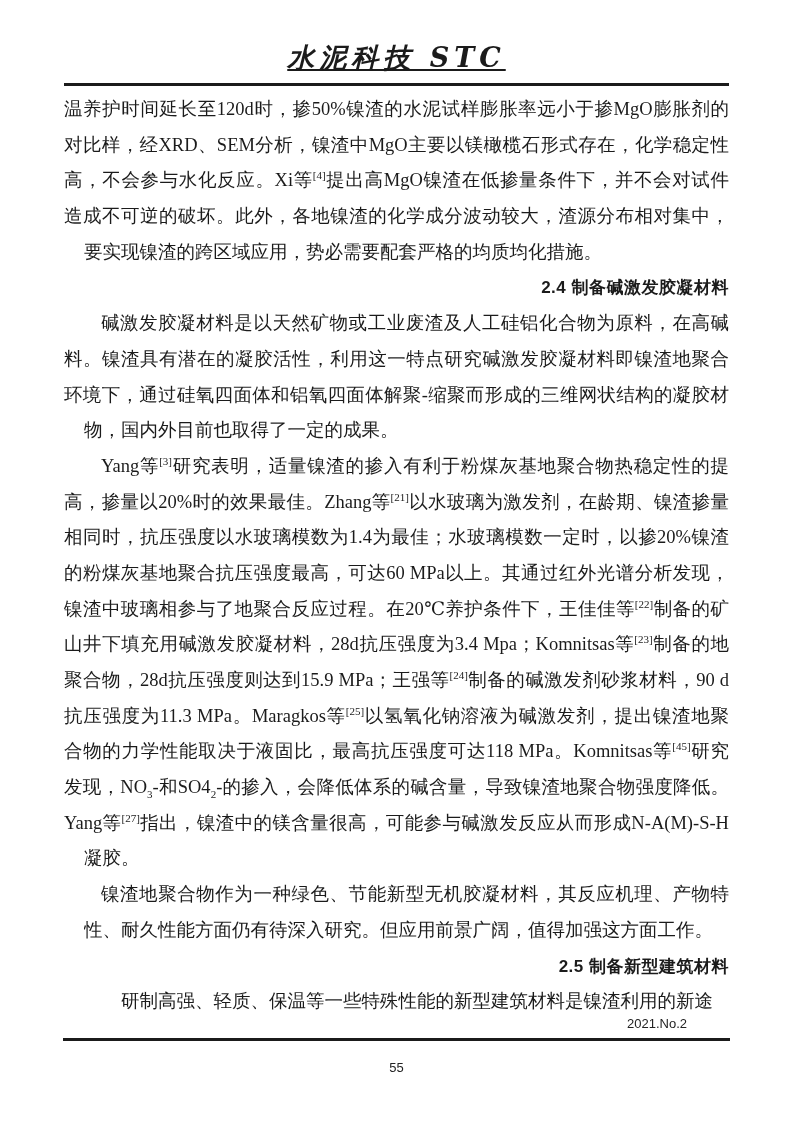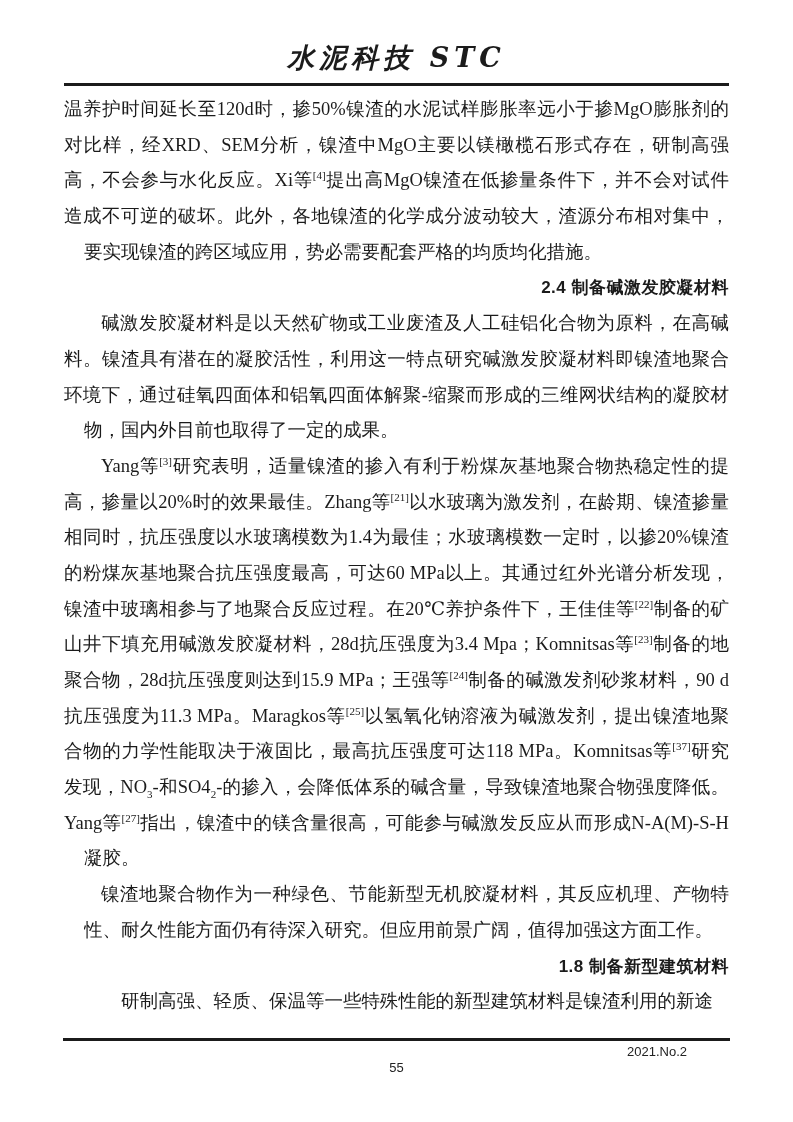--- a/index.html
+++ b/index.html
@@ -21,20 +21,21 @@
     top: 40px;
     left: 64px;
     width: 665px;
     text-align: center;
     font-size: 27px;
     font-style: italic;
     font-weight: 600;
     letter-spacing: 5px;
     font-family: "DejaVu Serif", "Liberation Serif", serif;
     white-space: nowrap;
+    text-decoration: underline;
   }
   .header-rule {
     position: absolute;
     top: 83px;
     left: 64px;
     width: 665px;
     height: 2.5px;
     background: #1b1b1b;
   }
   .body-text {
@@ -92,62 +93,62 @@
     left: 0;
     width: 793px;
     text-align: center;
     font-family: "Liberation Sans", "DejaVu Sans", sans-serif;
     font-size: 13px;
     color: #222222;
     margin-top: 16px;
   }
   .footer-issue {
     position: absolute;
-    top: 1044px;
+    top: 1016px;
     right: 106px;
     font-family: "Liberation Sans", "DejaVu Sans", sans-serif;
     font-size: 13px;
     color: #222222;
   }
 </style>
 </head>
 <body>
 
 <div class="page">
 
   <div class="journal-title">水泥科技 STC</div>
 
   <div class="header-rule"></div>
 
   <div class="body-text">
       <div class="line">温养护时间延长至120d时，掺50%镍渣的水泥试样膨胀率远小于掺MgO膨胀剂的</div>
-      <div class="line">对比样，经XRD、SEM分析，镍渣中MgO主要以镁橄榄石形式存在，研制高强</div>
+      <div class="line">对比样，经XRD、SEM分析，镍渣中MgO主要以镁橄榄石形式存在，化学稳定性</div>
       <div class="line">高，不会参与水化反应。Xi等<sup class="cite">[4]</sup>提出高MgO镍渣在低掺量条件下，并不会对试件</div>
       <div class="line">造成不可逆的破坏。此外，各地镍渣的化学成分波动较大，渣源分布相对集中，</div>
       <div class="line last">要实现镍渣的跨区域应用，势必需要配套严格的均质均化措施。</div>
       <div class="heading">2.4 制备碱激发胶凝材料</div>
       <div class="line indent">碱激发胶凝材料是以天然矿物或工业废渣及人工硅铝化合物为原料，在高碱</div>
       <div class="line">料。镍渣具有潜在的凝胶活性，利用这一特点研究碱激发胶凝材料即镍渣地聚合</div>
       <div class="line">环境下，通过硅氧四面体和铝氧四面体解聚-缩聚而形成的三维网状结构的凝胶材</div>
       <div class="line last">物，国内外目前也取得了一定的成果。</div>
       <div class="line indent">Yang等<sup class="cite">[3]</sup>研究表明，适量镍渣的掺入有利于粉煤灰基地聚合物热稳定性的提</div>
       <div class="line">高，掺量以20%时的效果最佳。Zhang等<sup class="cite">[21]</sup>以水玻璃为激发剂，在龄期、镍渣掺量</div>
       <div class="line">相同时，抗压强度以水玻璃模数为1.4为最佳；水玻璃模数一定时，以掺20%镍渣</div>
       <div class="line">的粉煤灰基地聚合抗压强度最高，可达60 MPa以上。其通过红外光谱分析发现，</div>
       <div class="line">镍渣中玻璃相参与了地聚合反应过程。在20℃养护条件下，王佳佳等<sup class="cite">[22]</sup>制备的矿</div>
       <div class="line">山井下填充用碱激发胶凝材料，28d抗压强度为3.4 Mpa；Komnitsas等<sup class="cite">[23]</sup>制备的地</div>
       <div class="line">聚合物，28d抗压强度则达到15.9 MPa；王强等<sup class="cite">[24]</sup>制备的碱激发剂砂浆材料，90 d</div>
       <div class="line">抗压强度为11.3 MPa。Maragkos等<sup class="cite">[25]</sup>以氢氧化钠溶液为碱激发剂，提出镍渣地聚</div>
-      <div class="line">合物的力学性能取决于液固比，最高抗压强度可达118 MPa。Komnitsas等<sup class="cite">[37]</sup>研究</div>
+      <div class="line">合物的力学性能取决于液固比，最高抗压强度可达118 MPa。Komnitsas等<sup class="cite">[45]</sup>研究</div>
       <div class="line">发现，NO<sub class="chem">3</sub>-和SO4<sub class="chem">2</sub>-的掺入，会降低体系的碱含量，导致镍渣地聚合物强度降低。</div>
       <div class="line">Yang等<sup class="cite">[27]</sup>指出，镍渣中的镁含量很高，可能参与碱激发反应从而形成N-A(M)-S-H</div>
       <div class="line last">凝胶。</div>
       <div class="line indent">镍渣地聚合物作为一种绿色、节能新型无机胶凝材料，其反应机理、产物特</div>
       <div class="line last">性、耐久性能方面仍有待深入研究。但应用前景广阔，值得加强这方面工作。</div>
-      <div class="heading">1.8 制备新型建筑材料</div>
+      <div class="heading">2.5 制备新型建筑材料</div>
       <div class="line last indent">研制高强、轻质、保温等一些特殊性能的新型建筑材料是镍渣利用的新途径。</div>
     </div>
 
   <div class="footer-rule"></div>
 
   <div class="footer-page-num">55</div>
 
   <div class="footer-issue">2021.No.2</div>
 
 </div>

